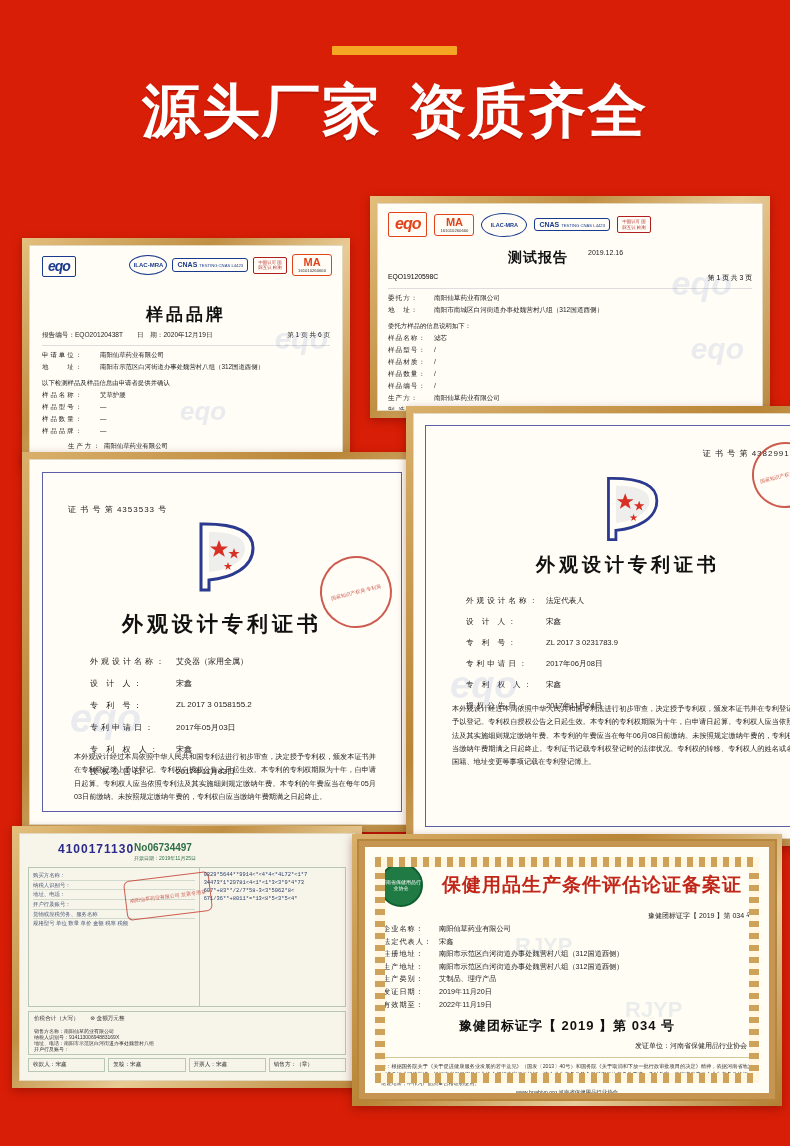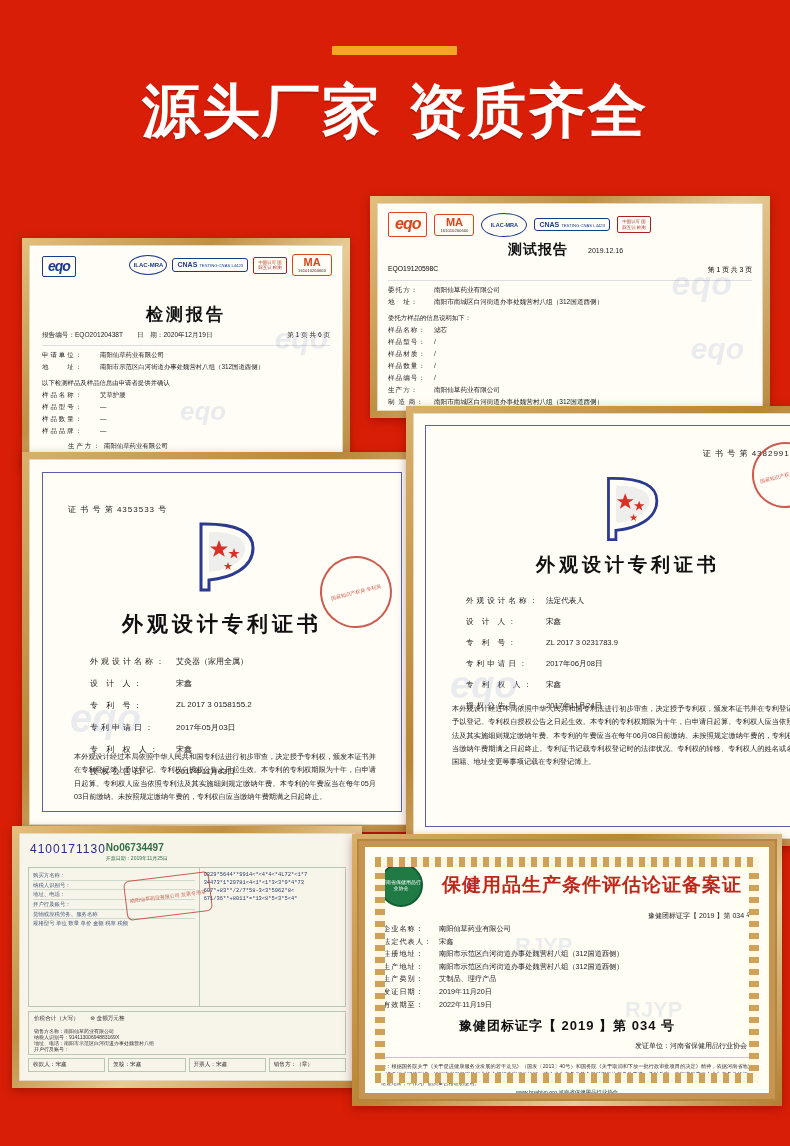--- a/index.html
+++ b/index.html
@@ -134,21 +134,21 @@
   }
 
   
   #patent2 { left:406px; top:406px; width:444px; height:440px; }
   #patent2 .inner-border { position:absolute; inset:11px; border:1.5px double #5a5fa8; }
 
   
   #invoice { left:12px; top:826px; width:350px; height:262px; }
   #invoice .frame-inner { background:#f7f4ea; }
   .inv-head { display:flex; align-items:flex-start; padding:8px 10px 0; }
-  .inv-no-left { font-size:12px; font-weight:normal; color:#2a2a8a; letter-spacing:1px; }
+  .inv-no-left { font-size:12px; font-weight:bold; color:#2a2a8a; letter-spacing:1px;margin-left:28px; }
   .inv-title-wrap { flex:1; text-align:center; }
   .inv-title { font-size:13px; font-weight:bold; color:#2f6f46; letter-spacing:2px; }
   .inv-sub { font-size:6px; color:#2f6f46; margin-top:2px; }
   .inv-no-right { font-size:10px; color:#2f6f46; font-weight:bold; }
   .inv-grid { margin:6px 8px 0; border:1px solid #b9c7b7; height:140px; display:flex; }
   .inv-col-left { width:54%; border-right:1px solid #b9c7b7; position:relative; }
   .inv-col-right { flex:1; position:relative; }
   .inv-line { height:1px; background:#cfd9cd; }
   .inv-fake { font-size:5.4px; color:#4a5a7a; line-height:1.6; padding:3px 4px; }
   .inv-digits { font-family:"Liberation Mono", monospace; font-size:5.4px; color:#2a3f6a; line-height:1.5; padding:3px 4px; }
@@ -238,21 +238,21 @@
           <span>CNAS</span>
           <span class="sub">TESTING CNAS L4423</span>
         </div>
         <div class="badge-cn">中国认可 国际互认 检测</div>
         <div class="badge-ma">
           <span>MA</span>
           <span class="num">161010260660</span>
         </div>
       </div>
 
-      <div class="doc-title">检测报告</div>
+      <div class="doc-title">样品品牌</div>
 
       <div class="meta-row">
         <span class="k">报告编号：</span>
         <span>EQO20120438T</span>
         <span style="width:14px"></span>
         <span class="k">日　期：</span>
         <span>2020年12月19日</span>
         <span style="flex:1"></span>
         <span>第 1 页 共 6 页</span>
       </div>
@@ -309,21 +309,21 @@
           <span class="num">161010260660</span>
         </div>
         <div class="globe">ILAC-MRA</div>
         <div class="badge-cnas">
           <span>CNAS</span>
           <span class="sub">TESTING CNAS L4423</span>
         </div>
         <div class="badge-cn">中国认可 国际互认 检测</div>
       </div>
 
-      <div style="display:flex;align-items:center;gap:16px;margin-top:4px;padding-left:120px">
+      <div style="display:flex;align-items:flex-start;gap:16px;margin-top:12px;padding-left:120px">
         <span class="r2-title">测试报告</span>
         <span class="r2-date">2019.12.16</span>
       </div>
 
       <div class="r2-row2">
         <span>EQO19120598C</span>
         <span>第 1 页 共 3 页</span>
       </div>
       <div class="hr-thin"></div>
 

